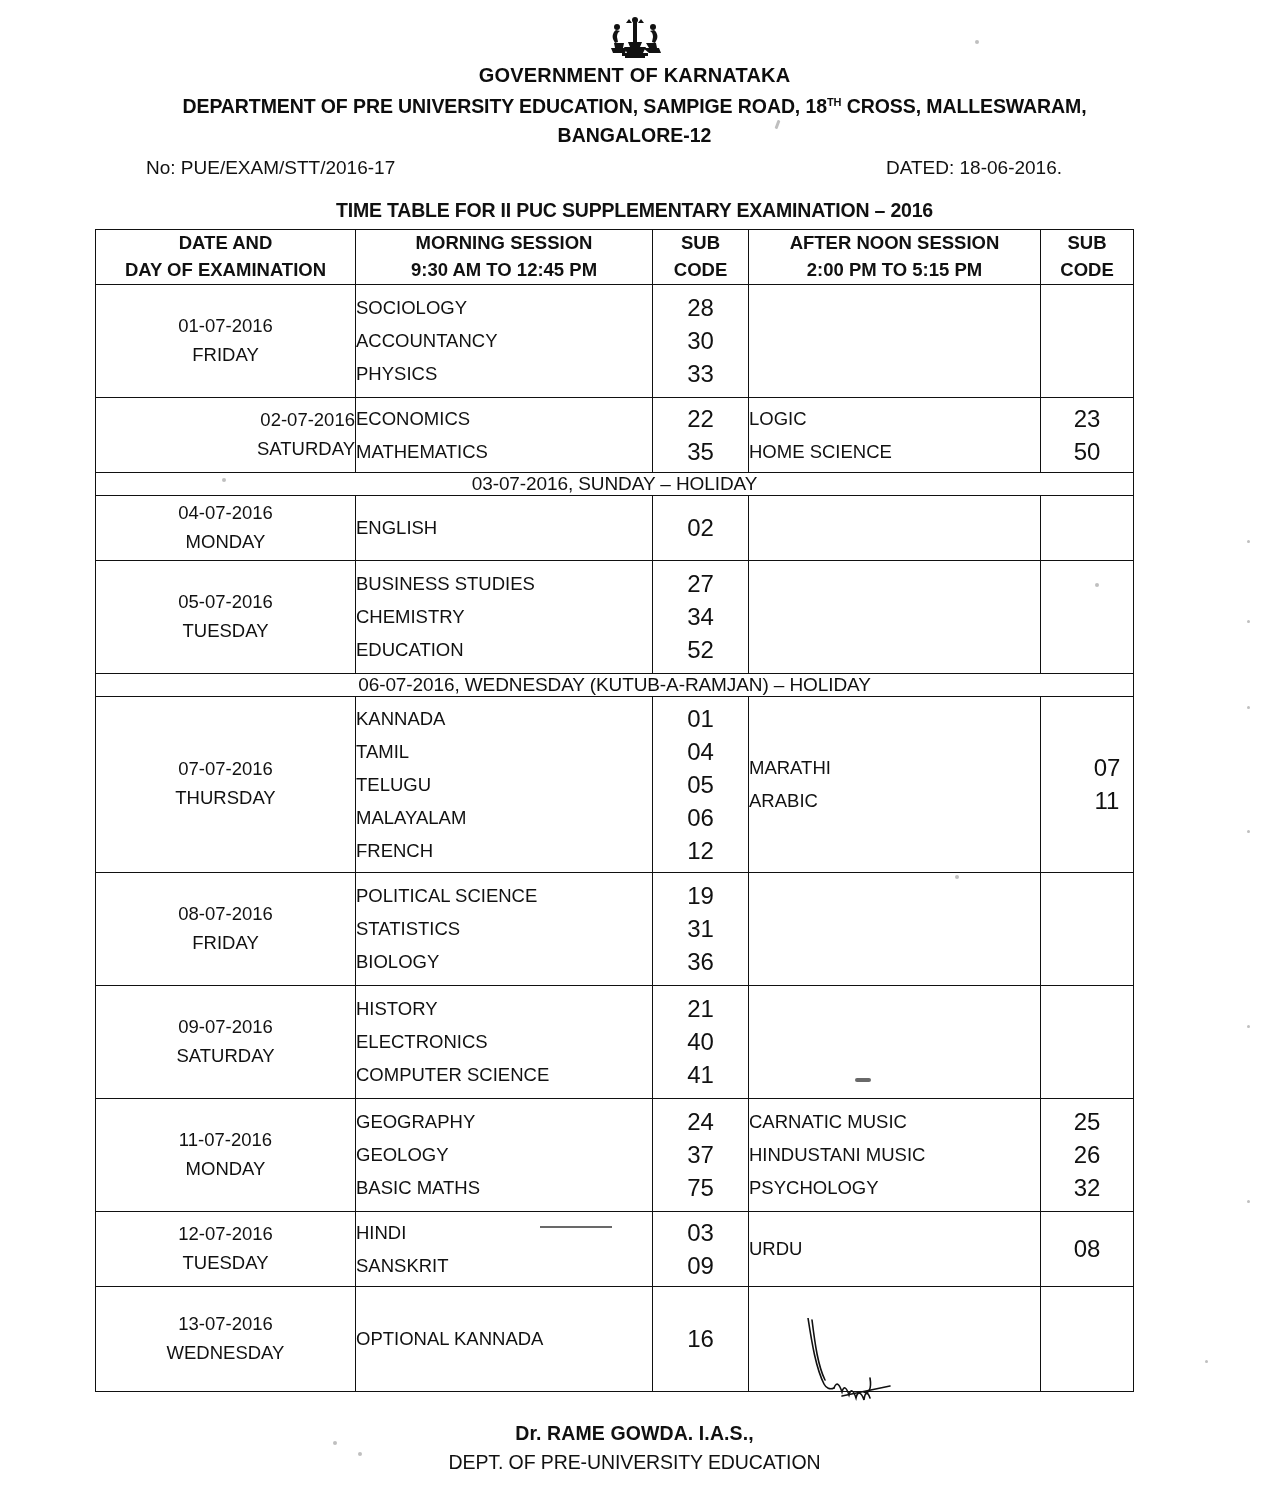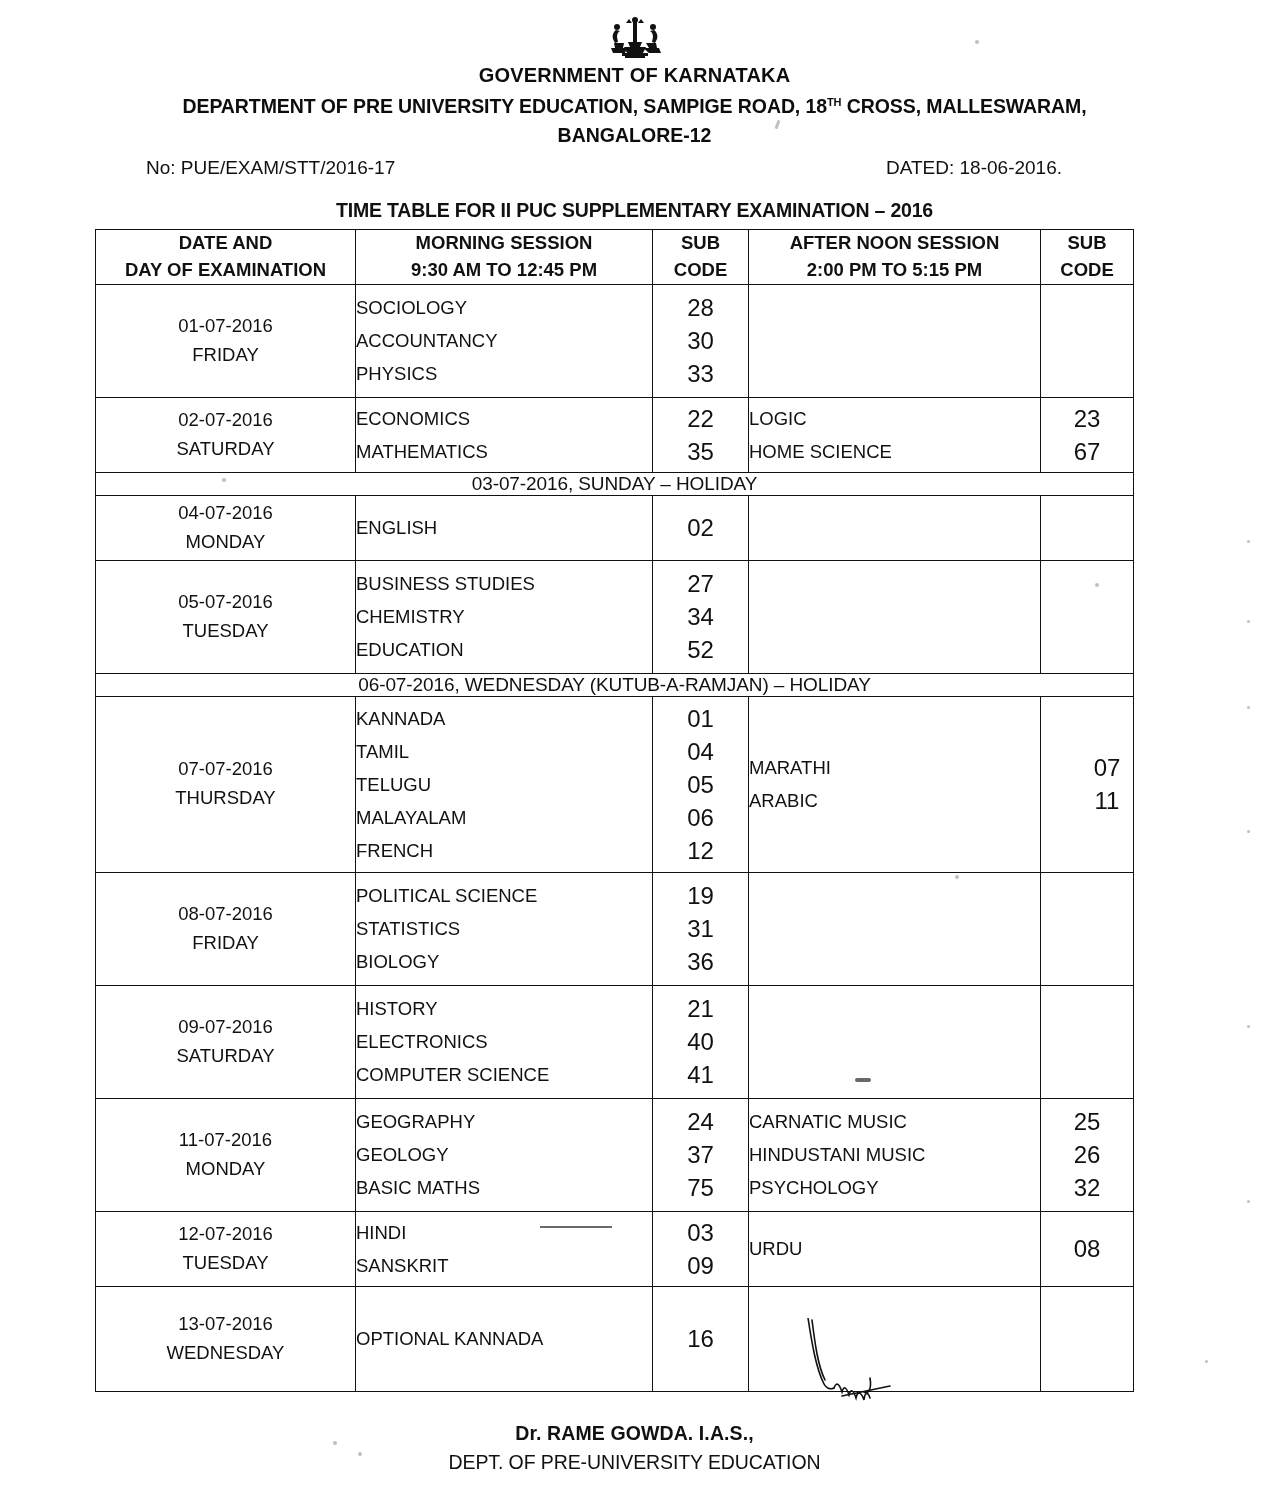--- a/index.html
+++ b/index.html
@@ -288,36 +288,36 @@
             </td>
             <td class="codecell">
               <span class="line">28</span>
               <span class="line">30</span>
               <span class="line">33</span>
             </td>
             <td class="subjcell"></td>
             <td class="codecell"></td>
           </tr>
           <tr>
-            <td class="datecell" style="height: 74px;"><span>02-07-2016</span><br><span>SATURDAY</span></td>
+            <td class="datecell" style="height: 74px; text-align: right;"><span>02-07-2016</span><br><span>SATURDAY</span></td>
             <td class="subjcell">
               <span class="line">ECONOMICS</span>
               <span class="line">MATHEMATICS</span>
             </td>
             <td class="codecell">
               <span class="line">22</span>
               <span class="line">35</span>
             </td>
             <td class="subjcell">
               <span class="line">LOGIC</span>
               <span class="line">HOME SCIENCE</span>
             </td>
             <td class="codecell">
               <span class="line">23</span>
-              <span class="line">67</span>
+              <span class="line">50</span>
             </td>
           </tr>
           <tr>
             <td class="holiday" colspan="5">03-07-2016, SUNDAY – HOLIDAY</td>
           </tr>
           <tr>
             <td class="datecell" style="height: 64px;"><span>04-07-2016</span><br><span>MONDAY</span></td>
             <td class="subjcell">
               <span class="line">ENGLISH</span>
             </td>

